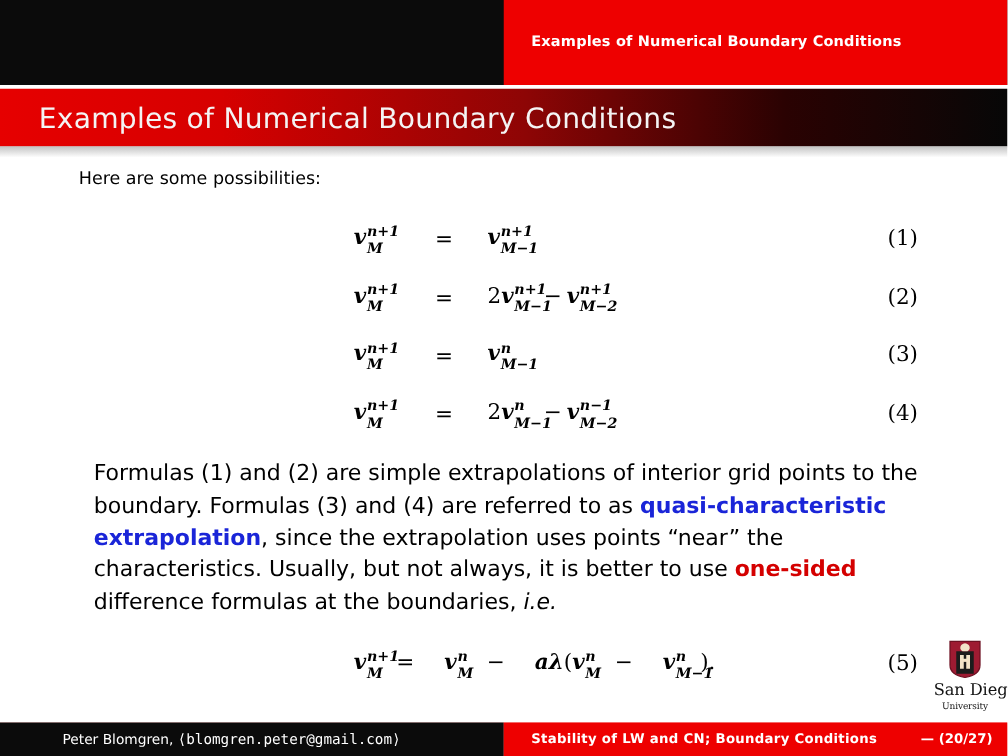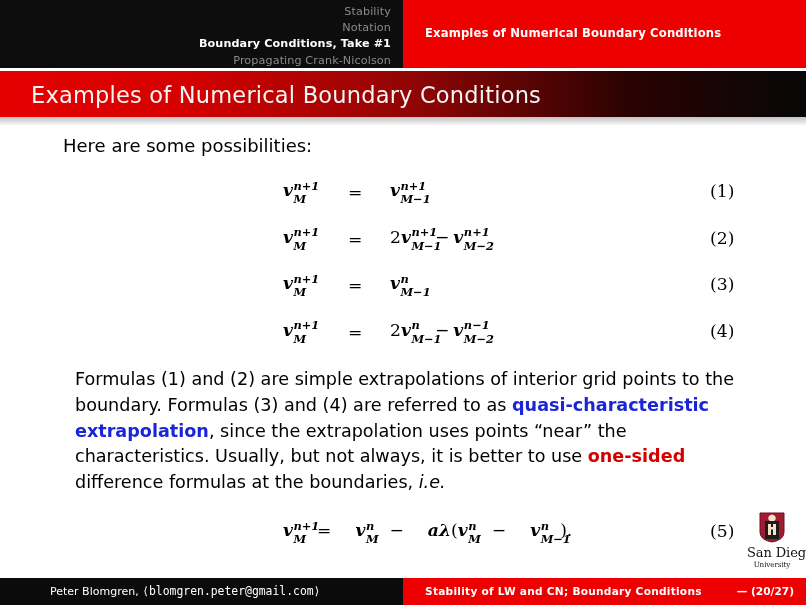--- a/index.html
+++ b/index.html
@@ -93,21 +93,21 @@
   #content {
     position: absolute;
     left: 0; top: 126px;
     width: 806px;
     height: 449px;
   }
   #intro-line {
     position: absolute;
     left: 63px;
     top: 9px;
-    font-size: 18px;
+    font-size: 14px;
     white-space: nowrap;
   }
 
   
   #equations {
     position: absolute;
     left: 0;
     top: 48px;
     width: 806px;
   }
@@ -309,26 +309,20 @@
     font-size: 10.6px;
     font-weight: bold;
     color: #ffffff;
     white-space: nowrap;
   }
 </style>
 </head>
 <body>
 
 <div id="header">
-  <div id="header-nav">
-    <div class="nav-line">Stability</div>
-    <div class="nav-line">Notation</div>
-    <div class="nav-line active">Boundary Conditions, Take #1</div>
-    <div class="nav-line">Propagating Crank-Nicolson</div>
-  </div>
   <div id="header-section">
     <div id="header-section-label">Examples of Numerical Boundary Conditions</div>
   </div>
 </div>
 
 <div id="titlebar"></div>
 <div id="titlebar-shadow"></div>
 <div id="titlebar-text">Examples of Numerical Boundary Conditions</div>
 
 <div id="content">

